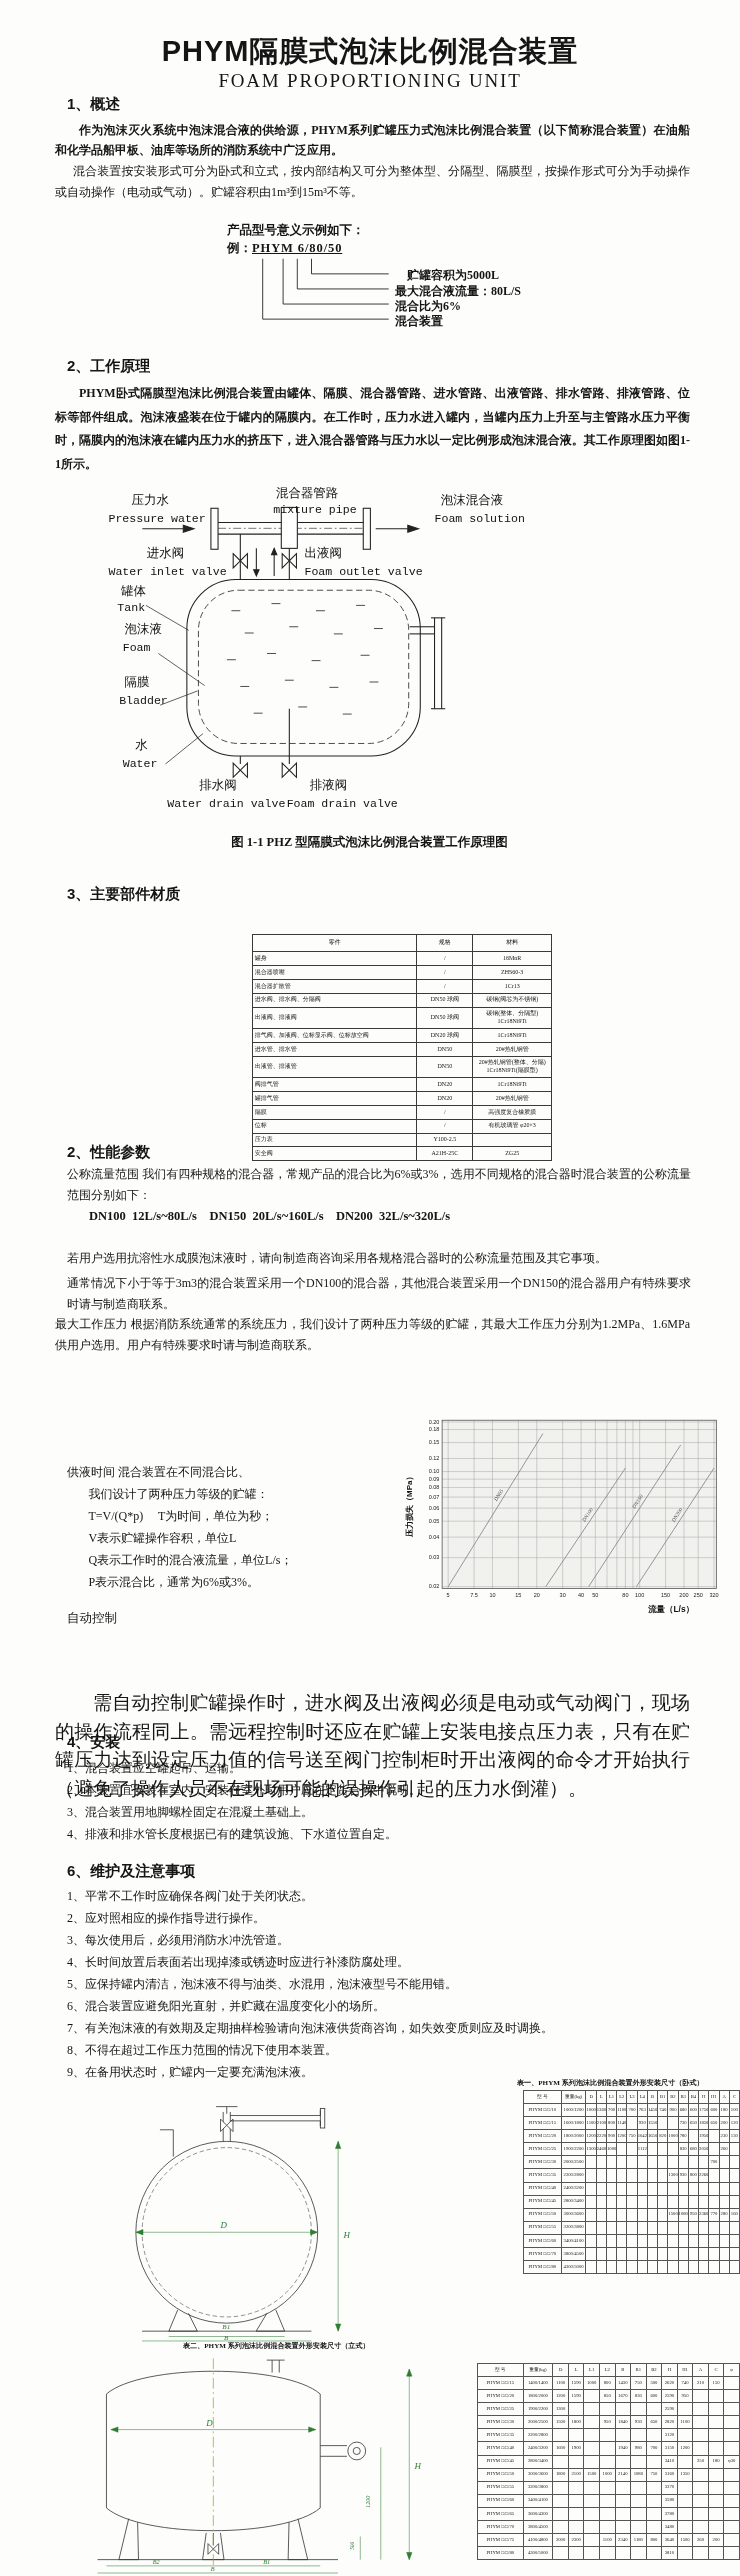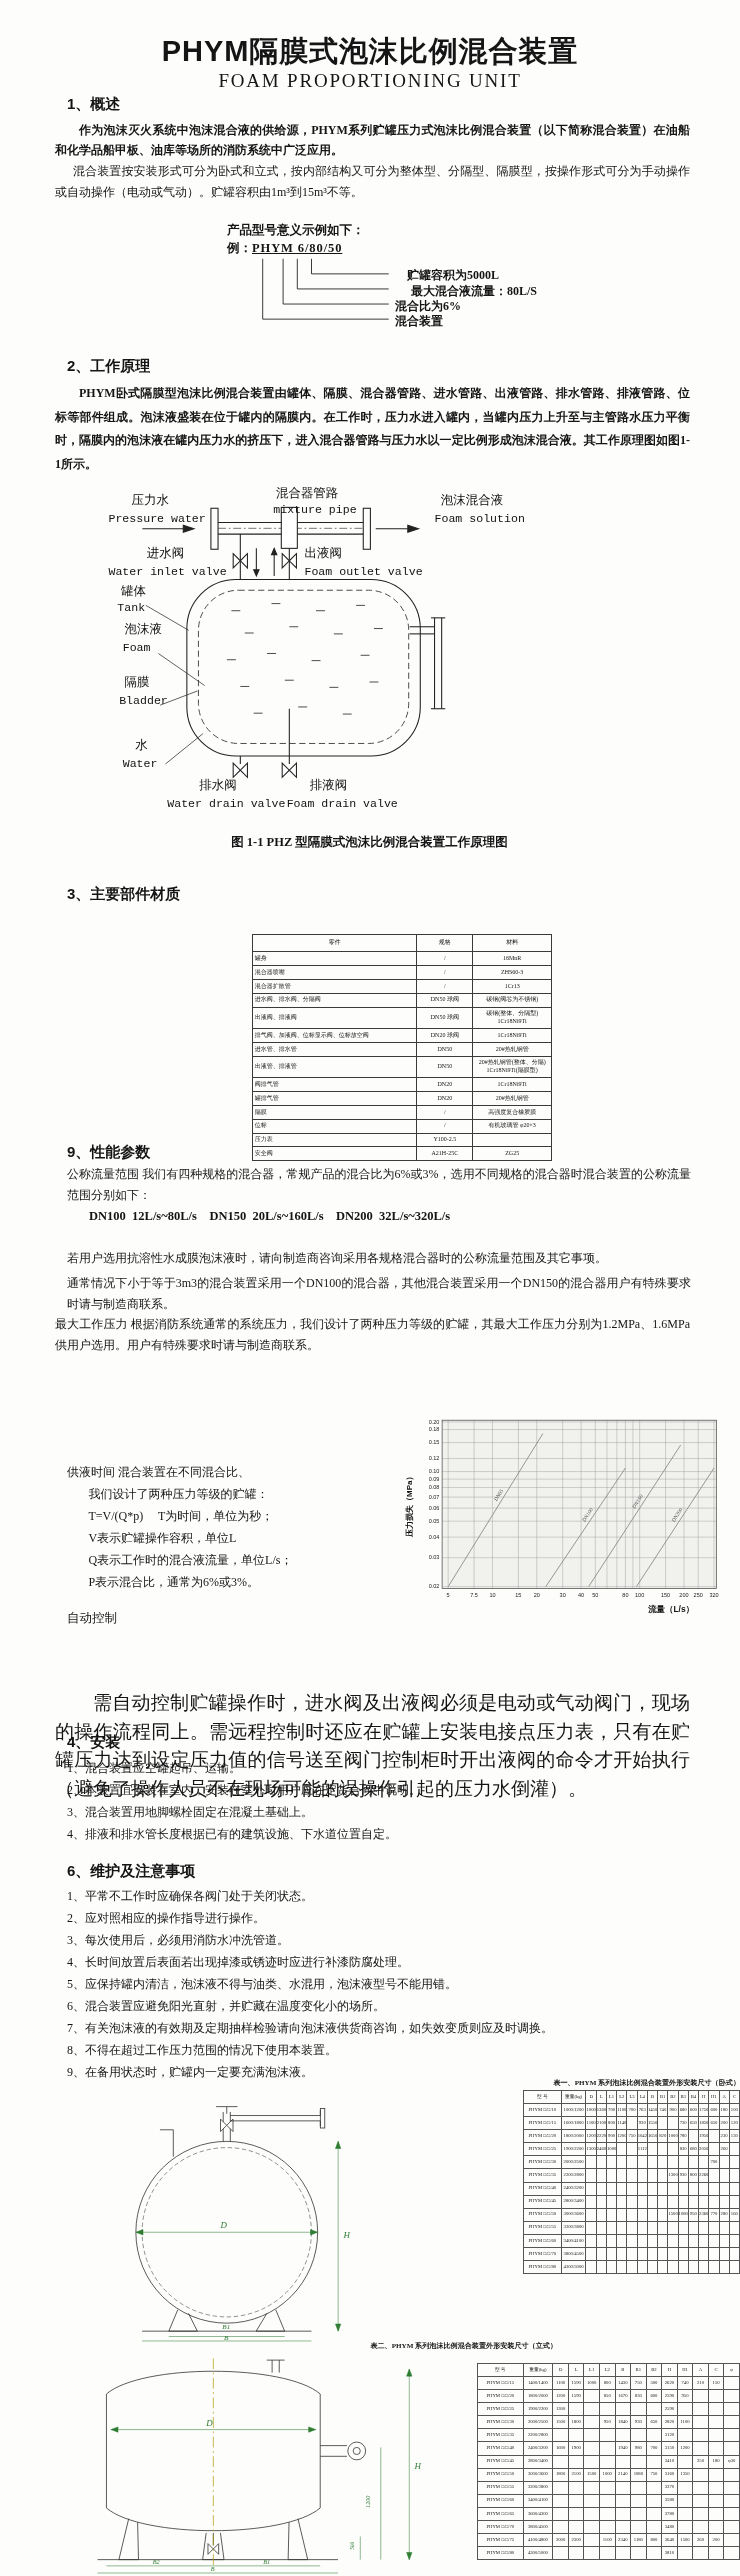--- a/index.html
+++ b/index.html
@@ -17,21 +17,21 @@
   .figlabel-cn{font-size:14px;fill:#111;font-family:"Liberation Serif",serif;}
   .figlabel-en{font-size:13px;fill:#111;font-family:"Liberation Mono",monospace;}
   .fig-caption{font-size:12.5px;font-weight:bold;text-align:center;}
   .mat-table{border-collapse:collapse;width:100%;table-layout:fixed;}
   .mat-table th,.mat-table td{border:0.7px solid #3a3a3a;font-size:6px;font-weight:normal;
       text-align:center;padding:2.7px 1.8px;line-height:1.25;font-family:"Liberation Serif",serif;}
   .mat-table th{height:10.7px;}
   .dims-table{border-collapse:collapse;width:100%;table-layout:fixed;}
   .dims-table th,.dims-table td{border:0.4px solid #555;font-size:4.7px;font-weight:normal;
       text-align:center;padding:3.7px 0;line-height:1;overflow:hidden;font-family:"Liberation Serif",serif;}
-  .tbl-caption{font-size:7.1px;text-align:right;font-weight:bold;}
+  .tbl-caption{font-size:7.1px;text-align:left;font-weight:bold;}
   .li-line{white-space:nowrap;}
   .st-line{font-size:12px;line-height:22px;white-space:nowrap;}
   .st-line:not(:first-child){padding-left:21.4px;}
   svg text{user-select:none;}
   .dim{fill:#2e7d32;font-style:italic;font-family:"Liberation Serif",serif;}
 </style>
 </head>
 <body>
 
 <div class="page">
@@ -49,21 +49,21 @@
   </div>
   <svg class="abs" style="left:227px;top:257px;" width="169" height="71" viewBox="0 0 190 80">
     <g stroke="#222" stroke-width="1" fill="none">
       <path d="M95,2 V19 H182"></path>
       <path d="M79,2 V36 H182"></path>
       <path d="M63,2 V53 H182"></path>
       <path d="M40,2 V70 H182"></path>
     </g>
   </svg>
   <div class="abs callout" style="left:395px;top:267px;padding-left:12px;">贮罐容积为5000L</div>
-  <div class="abs callout" style="left:395px;top:283px;margin-left:16px;">最大混合液流量：80L/S</div>
+  <div class="abs callout" style="left:395px;top:283px;">最大混合液流量：80L/S</div>
   <div class="abs callout" style="left:395px;top:298px;">混合比为6%</div>
   <div class="abs callout" style="left:395px;top:313px;">混合装置</div>
 
   <div class="abs sec-h hsans" style="left:67px;top:357px;">2、工作原理</div>
   <div class="abs body-p ind" style="left:55px;top:382px;width:635px;line-height:23.6px;">PHYM卧式隔膜型泡沫比例混合装置由罐体、隔膜、混合器管路、进水管路、出液管路、排水管路、排液管路、位标等部件组成。泡沫液盛装在位于罐内的隔膜内。在工作时，压力水进入罐内，当罐内压力上升至与主管路水压力平衡时，隔膜内的泡沫液在罐内压力水的挤压下，进入混合器管路与压力水以一定比例形成泡沫混合液。其工作原理图如图1-1所示。</div>
 
   <svg class="abs" style="left:53px;top:486px;" width="633" height="343" viewBox="0 0 710 385">
     <g stroke="#222" stroke-width="1.2" fill="none">
 
       <rect x="177" y="25" width="8" height="46"></rect>
@@ -223,21 +223,21 @@
           </tr>
           <tr>
             <td style="text-align: left;">安全阀</td>
             <td>A21H-25C</td>
             <td>ZG25</td>
           </tr>
         </tbody>
       </table>
     </div>
 
-  <div class="abs sec-h hsans" style="left:67px;top:1143px;">9、性能参数</div>
+  <div class="abs sec-h hsans" style="left:67px;top:1143px;">2、性能参数</div>
   <div class="abs body-p" style="left:67px;top:1164px;width:624px;line-height:21.4px;">公称流量范围  我们有四种规格的混合器，常规产品的混合比为6%或3%，选用不同规格的混合器时混合装置的公称流量范围分别如下：</div>
   <div class="abs" style="left:89px;top:1209px;font-size:12.5px;font-weight:bold;white-space:pre;">DN100  12L/s~80L/s    DN150  20L/s~160L/s    DN200  32L/s~320L/s</div>
   <div class="abs body-p" style="left:67px;top:1250px;width:624px;">若用户选用抗溶性水成膜泡沫液时，请向制造商咨询采用各规格混合器时的公称流量范围及其它事项。</div>
   <div class="abs body-p" style="left:67px;top:1273px;width:624px;line-height:20.5px;">通常情况下小于等于3m3的混合装置采用一个DN100的混合器，其他混合装置采用一个DN150的混合器用户有特殊要求时请与制造商联系。</div>
   <div class="abs body-p" style="left:55px;top:1314px;width:635px;line-height:20.5px;">最大工作压力 根据消防系统通常的系统压力，我们设计了两种压力等级的贮罐，其最大工作压力分别为1.2MPa、1.6MPa供用户选用。用户有特殊要求时请与制造商联系。</div>
 
   <svg class="abs" id="chart" style="left:401px;top:1414px;" width="328" height="203" viewBox="0 0 368 228">
       <rect x="46" y="7" width="308" height="189" fill="#f1f1ee"></rect>
       <line x1="52.771010931682" y1="7" x2="52.771010931682" y2="196" stroke="#9a9a9a" stroke-width="0.5"></line>
       <line x1="81.88127389244428" y1="7" x2="81.88127389244428" y2="196" stroke="#9a9a9a" stroke-width="0.5"></line>

